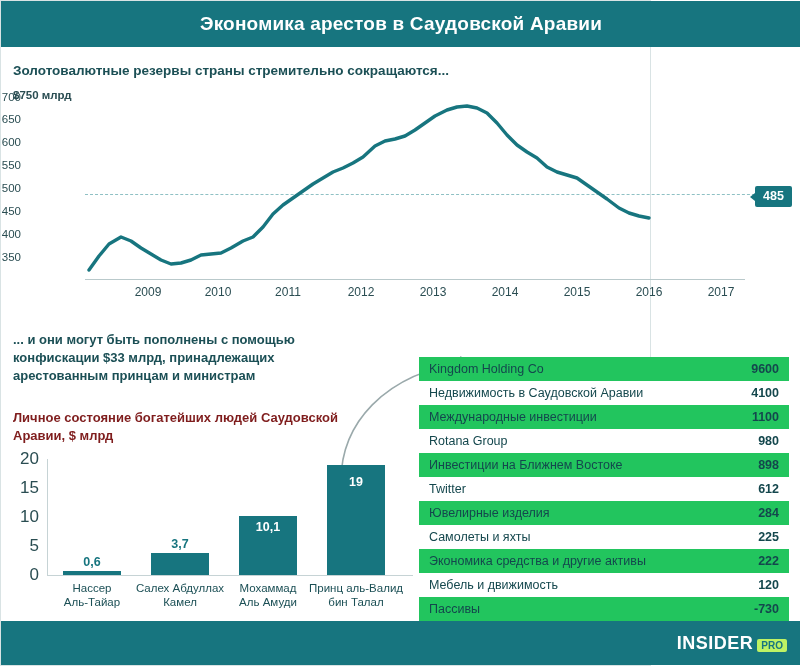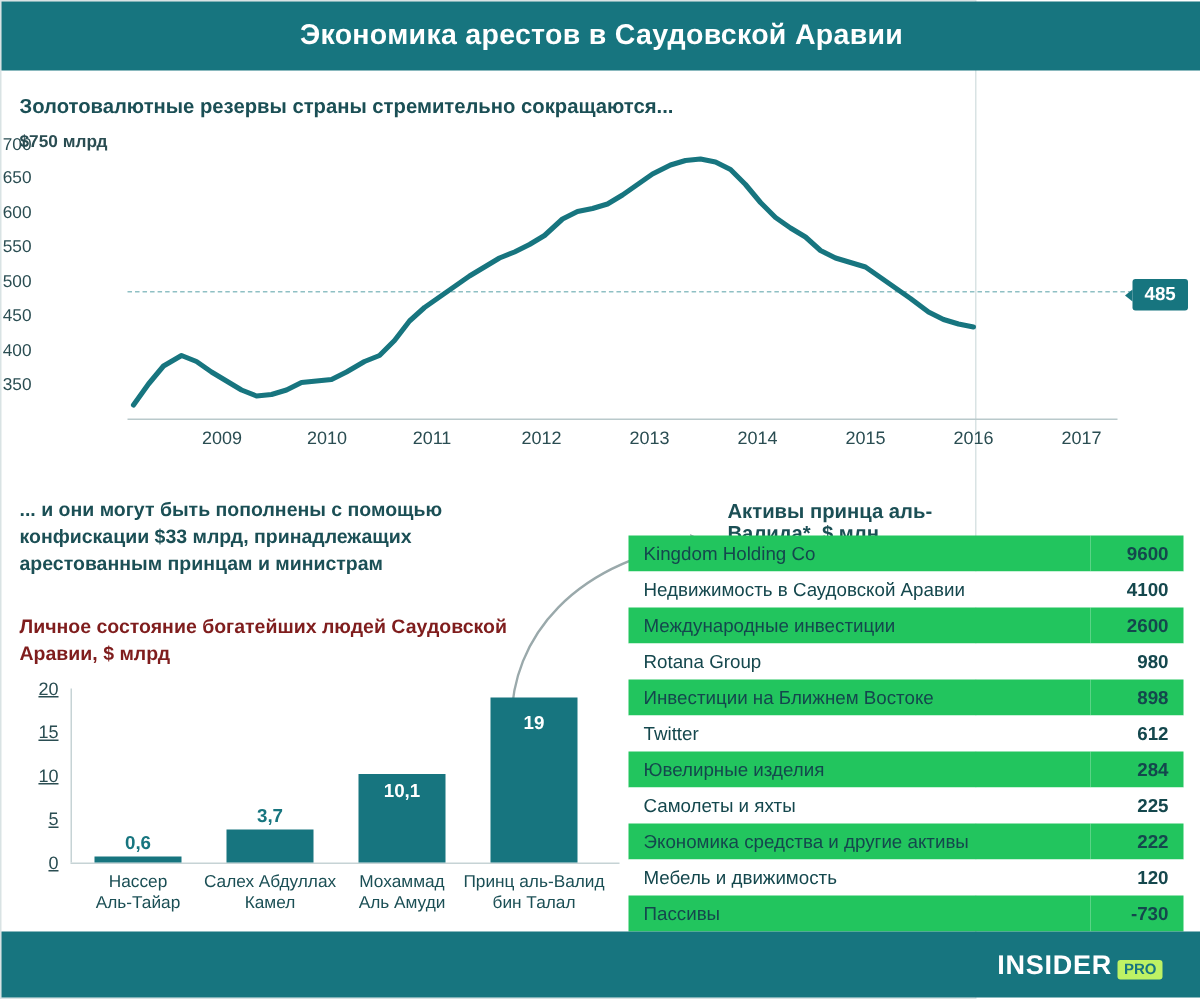--- a/index.html
+++ b/index.html
@@ -139,24 +139,23 @@
   .barchart {
     position: absolute;
     left: 12px; top: 458px;
     width: 400px; height: 160px;
   }
   .bar-ytick {
     position: absolute;
     left: 0;
     width: 26px;
     text-align: right;
-    font-size: 12px;
+    font-size: 17px;
     color: #2a4d52;
     transform: translateY(-50%);
-    text-decoration: underline;
   }
   .bar-axis-y {
     position: absolute;
     left: 34px; top: 0;
     width: 1px; height: 116px;
     background: #c6d3d5;
   }
   .bar-axis-x {
     position: absolute;
     left: 34px; top: 116px;
@@ -237,21 +236,21 @@
   .footer-note {
     position: absolute;
     left: 12px; top: 7px;
     font-size: 11.5px;
     color: #ffffff;
     line-height: 15px;
     font-weight: bold;
   }
   .logo {
     position: absolute;
-    right: 26px; top: 12px;
+    right: 14px; top: 12px;
     display: flex;
     align-items: baseline;
   }
   .logo-main {
     font-size: 18px;
     font-weight: bold;
     color: #ffffff;
     letter-spacing: .5px;
   }
   .logo-pro {
@@ -339,34 +338,33 @@
     <div class="bar-val outside" style="left:167px; top:78px;">3,7</div>
     <div class="bar-val" style="left:255px; top:61px;">10,1</div>
     <div class="bar-val" style="left:343px; top:16px;">19</div>
 
     <div class="bar-cat" style="left:79px; top:122px;">Нассер<br>Аль-Тайар</div>
     <div class="bar-cat" style="left:167px; top:122px;">Салех Абдуллах<br>Камел</div>
     <div class="bar-cat" style="left:255px; top:122px;">Мохаммад<br>Аль Амуди</div>
     <div class="bar-cat" style="left:343px; top:122px;">Принц аль-Валид<br>бин Талал</div>
   </div>
 
-  <div class="table-title">Активы принца аль-Валида*, $ млн</div>
   <table class="asset-table">
     <tbody>
       <tr class="odd">
         <td>Kingdom Holding Co</td>
         <td class="val">9600</td>
       </tr>
       <tr class="even">
         <td>Недвижимость в Саудовской Аравии</td>
         <td class="val">4100</td>
       </tr>
       <tr class="odd">
         <td>Международные инвестиции</td>
-        <td class="val">2600</td>
+        <td class="val">1100</td>
       </tr>
       <tr class="even">
         <td>Rotana Group</td>
         <td class="val">980</td>
       </tr>
       <tr class="odd">
         <td>Инвестиции на Ближнем Востоке</td>
         <td class="val">898</td>
       </tr>
       <tr class="even">

